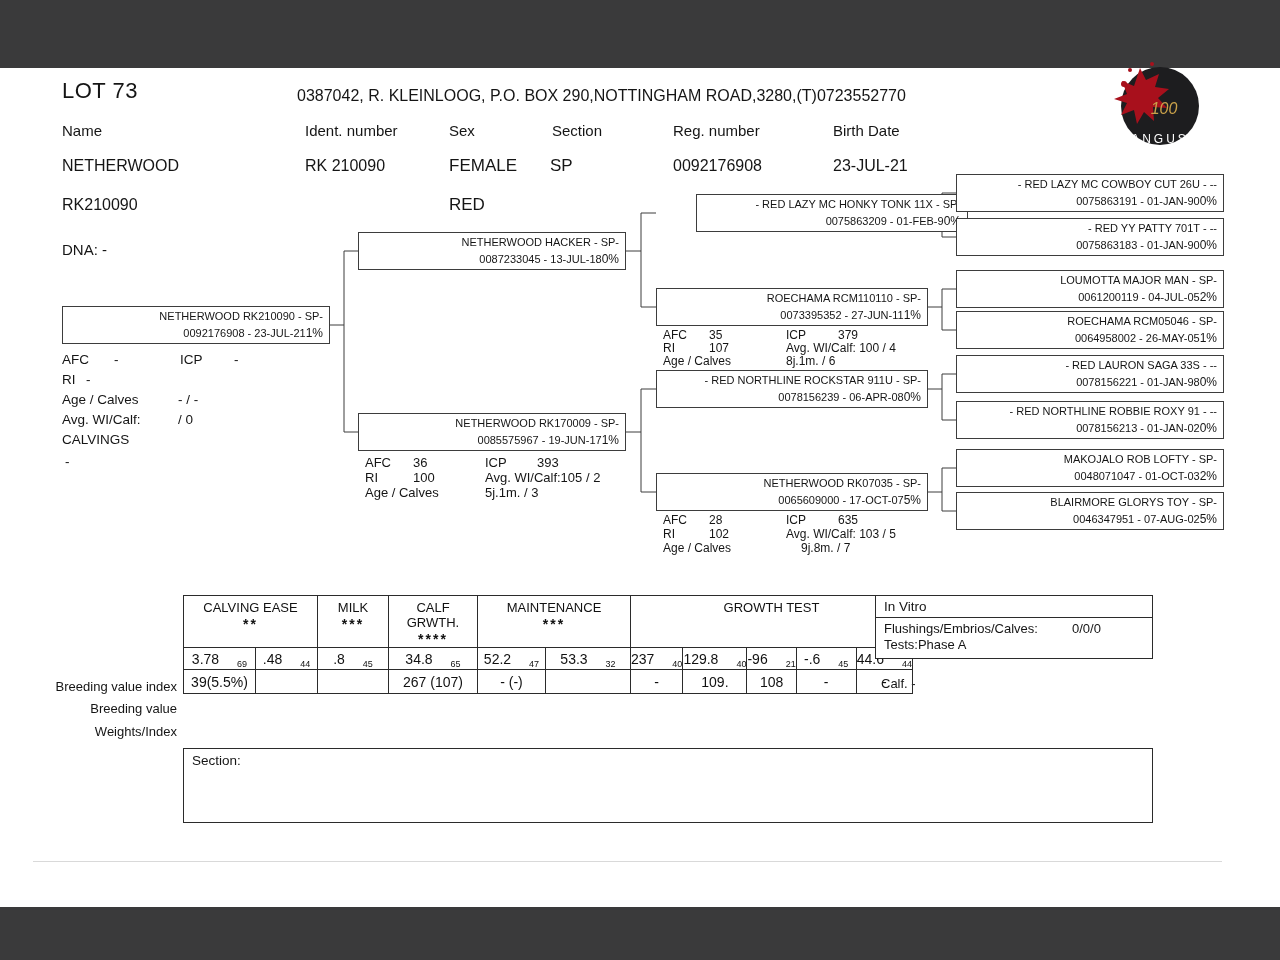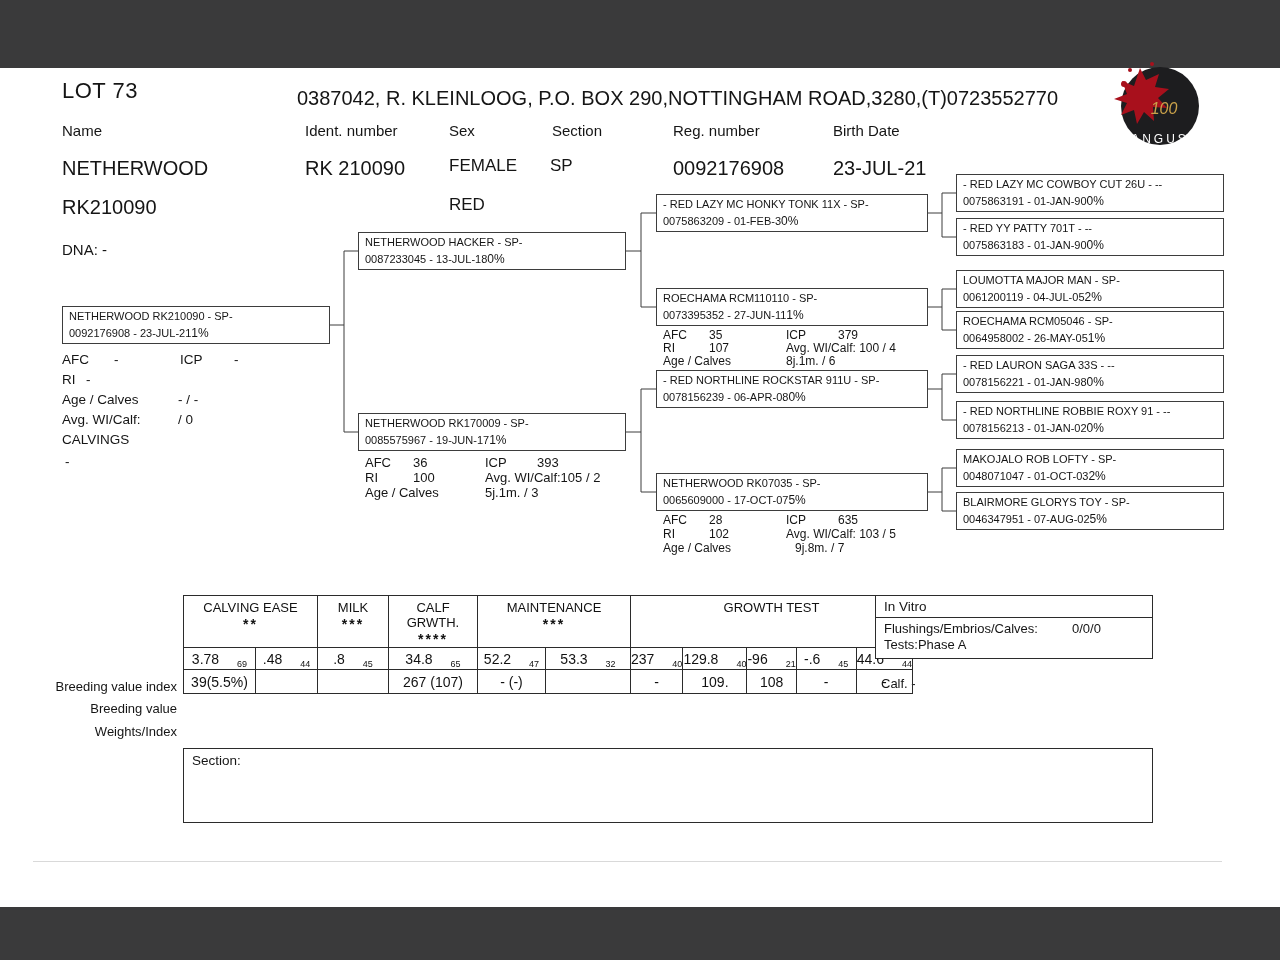--- a/index.html
+++ b/index.html
@@ -4,27 +4,27 @@
 <style>
   *{box-sizing:border-box}
   html,body{margin:0;padding:0}
   #page{position:relative;width:1280px;height:960px;background:#fff;
         font-family:"Liberation Sans",sans-serif;color:#151515;overflow:hidden}
   .bar{position:absolute;left:0;width:100%;background:#3a3a3b}
   #topbar{top:0;height:68px}
   #botbar{top:907px;height:53px}
   .abs{position:absolute;white-space:nowrap}
   .lot{font-size:22px;letter-spacing:.5px}
-  .t15{font-size:15px}.t16{font-size:20px}.t17{font-size:17px}.t13{font-size:13px}
+  .t15{font-size:15px}.t16{font-size:16px}.t17{font-size:17px}.t13{font-size:13px}
   #plines{position:absolute;left:0;top:0;z-index:1}
   .logo{position:absolute;z-index:3}
   
   .pbox{position:absolute;width:268px;height:38px;border:1px solid #3d3d3d;background:#fff;
         padding:2px 6px;font-size:11px;z-index:2;display:flex;flex-direction:column;justify-content:space-between}
-  .pbox .r{display:flex;justify-content:flex-start;line-height:15px;white-space:nowrap}
+  .pbox .r{display:flex;justify-content:flex-end;line-height:15px;white-space:nowrap}
   .pbox .pct{font-size:12px}
   
   .sblock{position:absolute;z-index:2}
   .ln{position:absolute;white-space:nowrap;height:16px;width:300px}
   .ln span{position:absolute;white-space:nowrap}
   
   .btable{position:absolute;left:183px;top:595px;border-collapse:collapse;z-index:2;table-layout:fixed}
   .btable th,.btable td{border:1px solid #2b2b2b;text-align:center;padding:0;font-weight:normal;color:#111}
   .grow th{height:45px;vertical-align:top;padding-top:4px;font-size:13px}
   .stars{font-size:14px;font-weight:bold;letter-spacing:2px;margin-top:1px}
@@ -118,27 +118,27 @@
   <div class="pbox" style="left:358px;top:413px">
     <div class="r">
         <span>NETHERWOOD RK170009 - SP</span>
         <span>-</span>
       </div>
     <div class="r">
         <span>0085575967 - 19-JUN-17</span>
         <span class="pct">1%</span>
       </div>
   </div>
-  <div class="pbox" style="left:656px;top:194px;width:272px">
+  <div class="pbox" style="left:696px;top:194px;width:272px">
     <div class="r">
         <span>- RED LAZY MC HONKY TONK 11X - SP</span>
         <span>-</span>
       </div>
     <div class="r">
-        <span>0075863209 - 01-FEB-3</span>
+        <span>0075863209 - 01-FEB-9</span>
         <span class="pct">0%</span>
       </div>
   </div>
   <div class="pbox" style="left:656px;top:288px;width:272px">
     <div class="r">
         <span>ROECHAMA RCM110110 - SP</span>
         <span>-</span>
       </div>
     <div class="r">
         <span>0073395352 - 27-JUN-11</span>
@@ -316,21 +316,21 @@
       <span style="left:123px">ICP</span>
       <span style="left:175px">635</span>
     </div>
     <div class="ln" style="top:14px">
       <span style="left:0">RI</span>
       <span style="left:46px">102</span>
       <span style="left:123px">Avg. WI/Calf: 103 / 5</span>
     </div>
     <div class="ln" style="top:28px">
       <span style="left:0">Age / Calves</span>
-      <span style="left:132px">9j.8m. / 7</span>
+      <span style="left:138px">9j.8m. / 7</span>
     </div>
   </div>
 
   <div class="abs rlab" style="top:679px">Breeding value index</div>
   <div class="abs rlab" style="top:701px">Breeding value</div>
   <div class="abs rlab" style="top:724px">Weights/Index</div>
 
   <table class="btable">
     <colgroup>
       <col style="width:72px">

